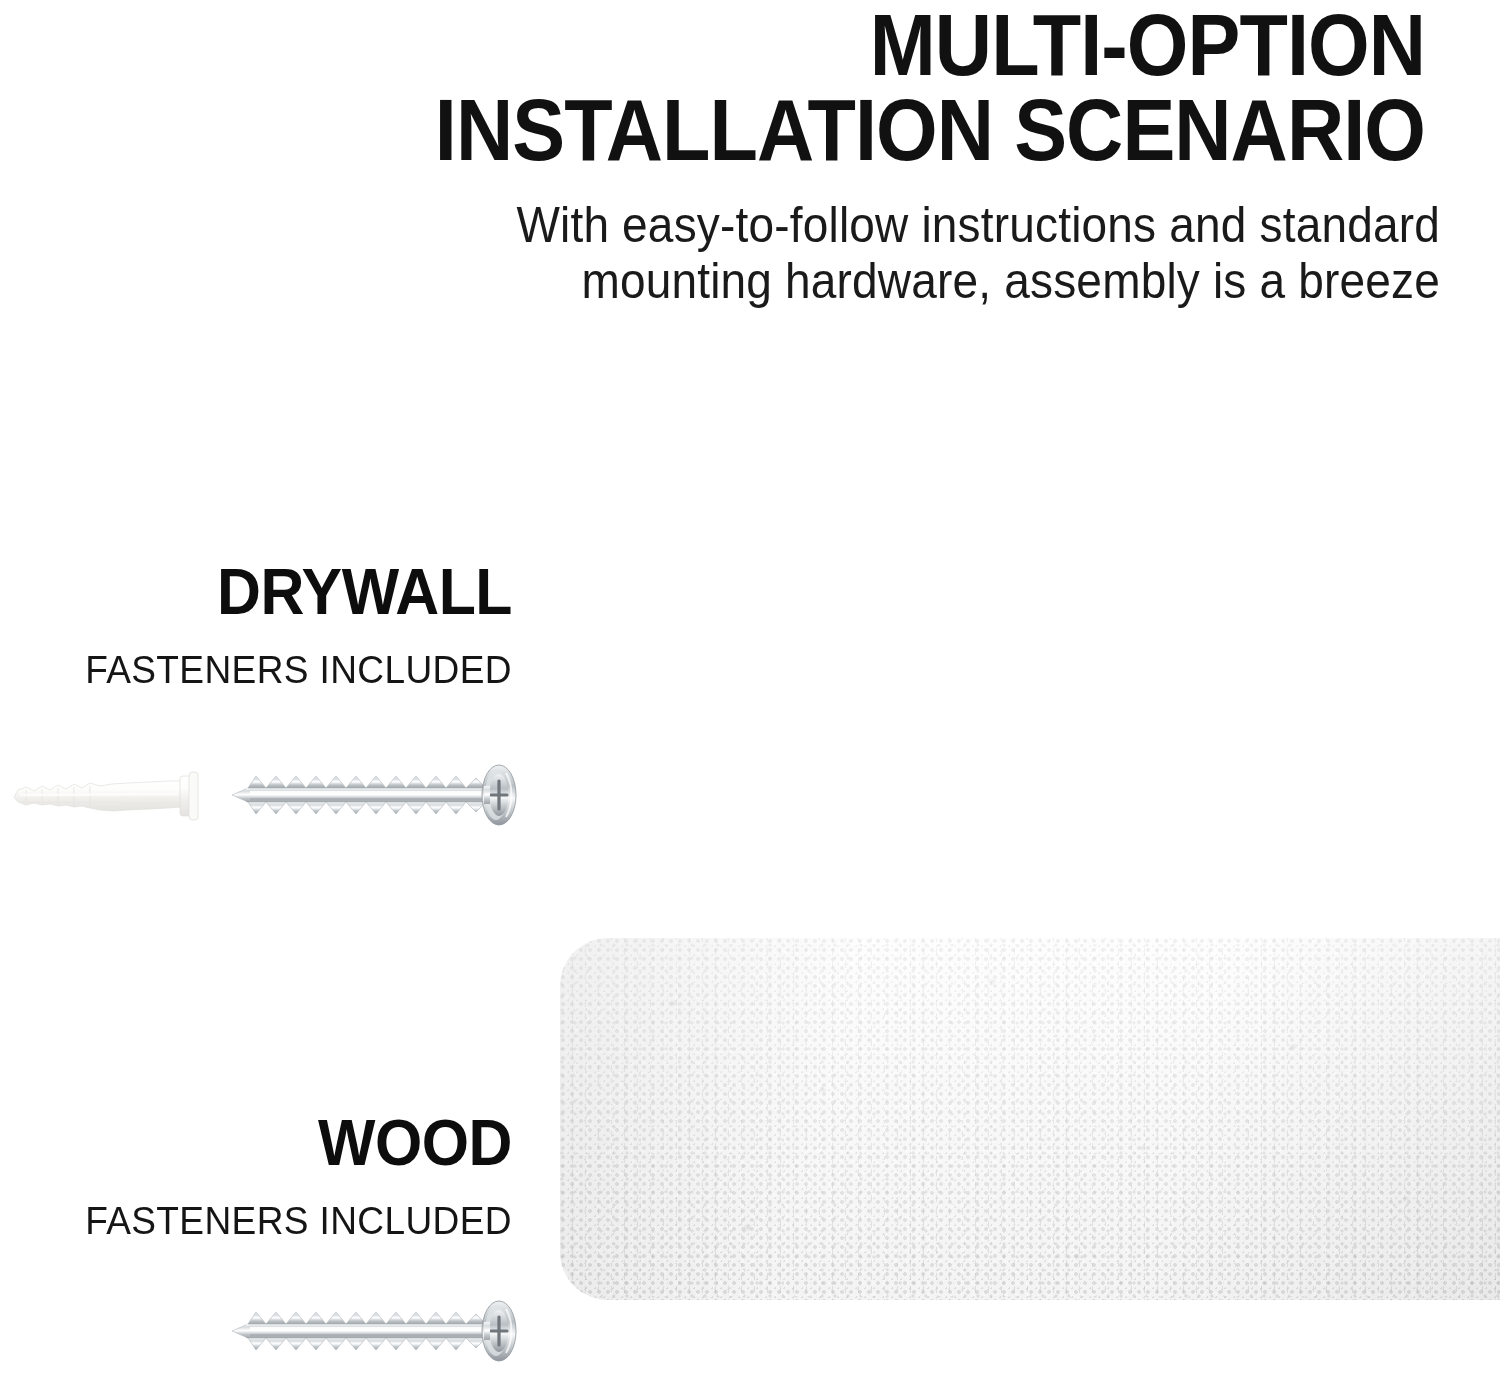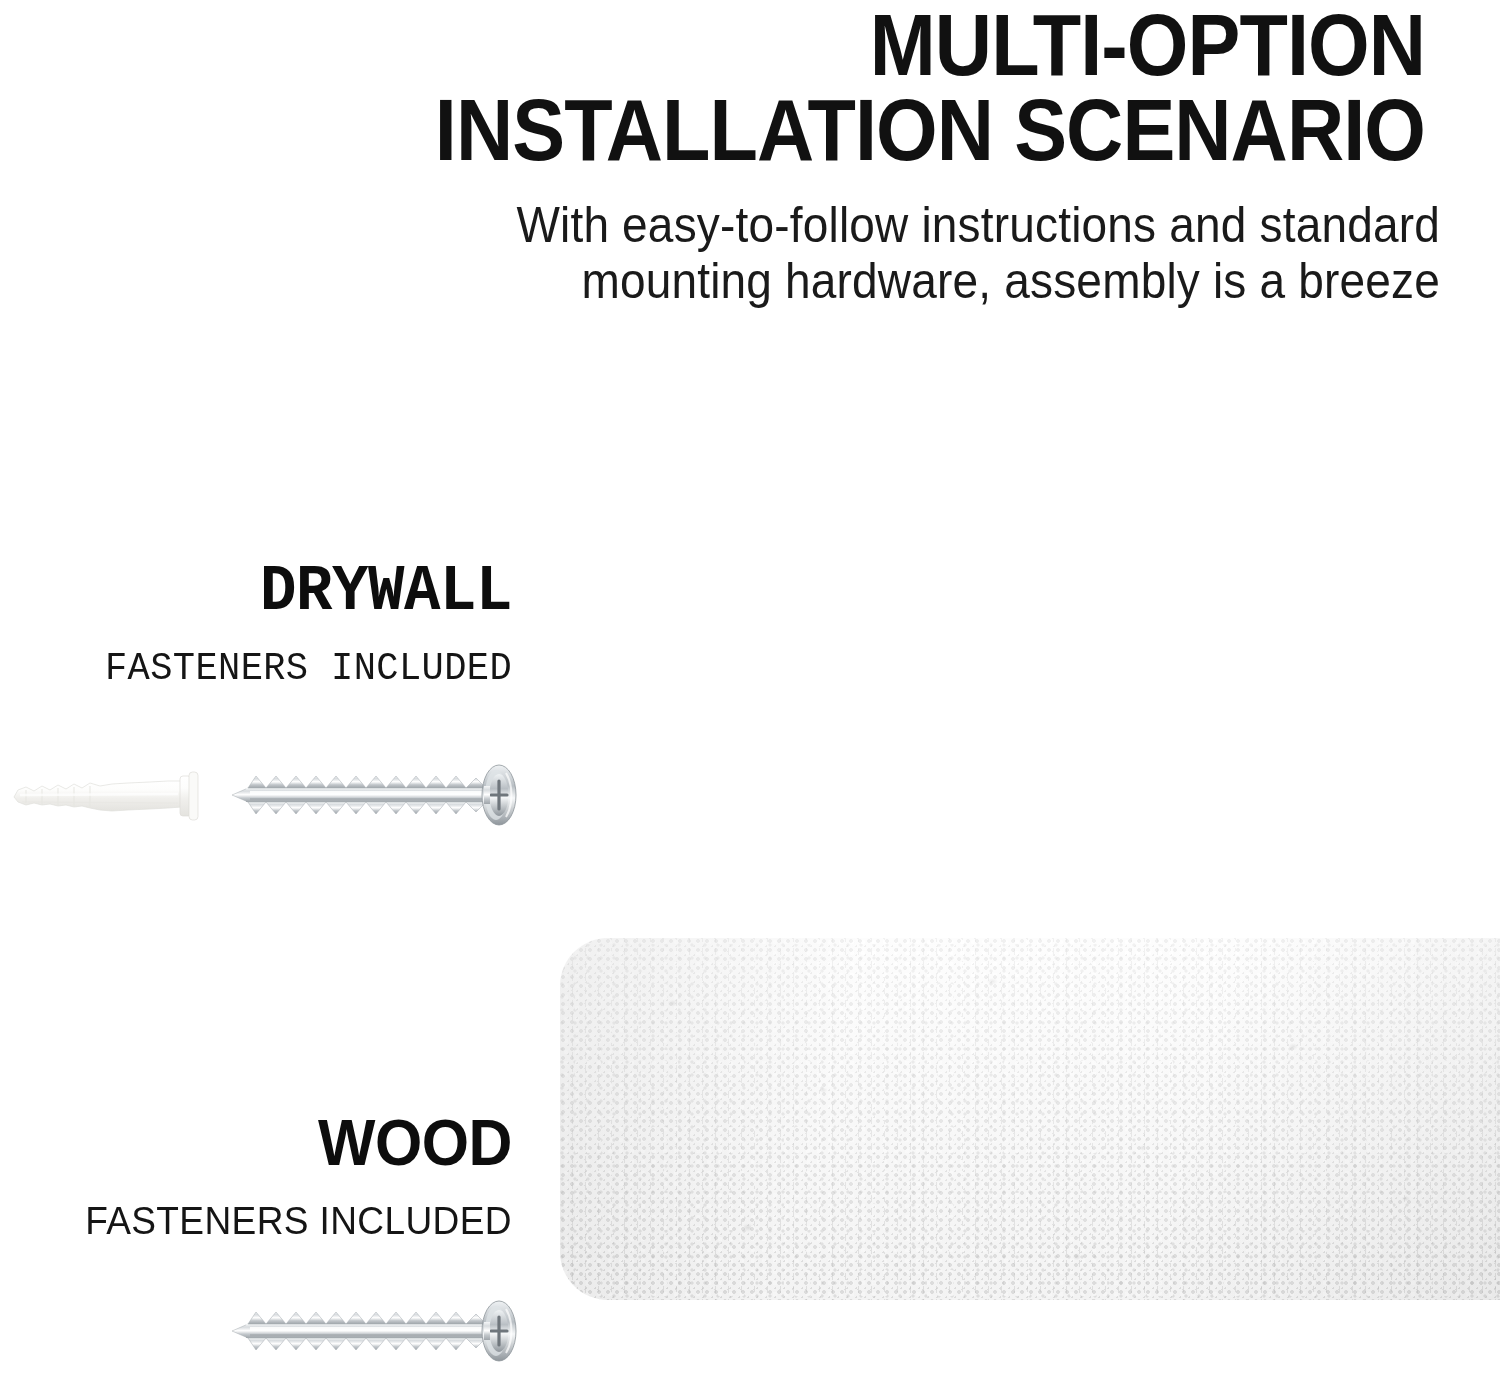--- a/index.html
+++ b/index.html
@@ -36,21 +36,21 @@
     line-height:1.12;
     letter-spacing:0.2px;
     transform:scaleX(0.92);
     transform-origin:center top;
     margin-top:24px;
     white-space:pre-line;
   }
 
   
   .section { position:absolute; left:0; width:1500px; }
-  #section-drywall { top:460px; height:400px;font-family:Liberation Mono, monospace; }
+  #section-drywall { top:460px; height:400px; }
   #section-wood    { top:1036px; height:375px; }
 
   .labels {
     position:absolute;
     left:0;
     width:512px;
     text-align:right;
   }
   #drywall-labels { top:100px; }
   #wood-labels    { top:75px; }

